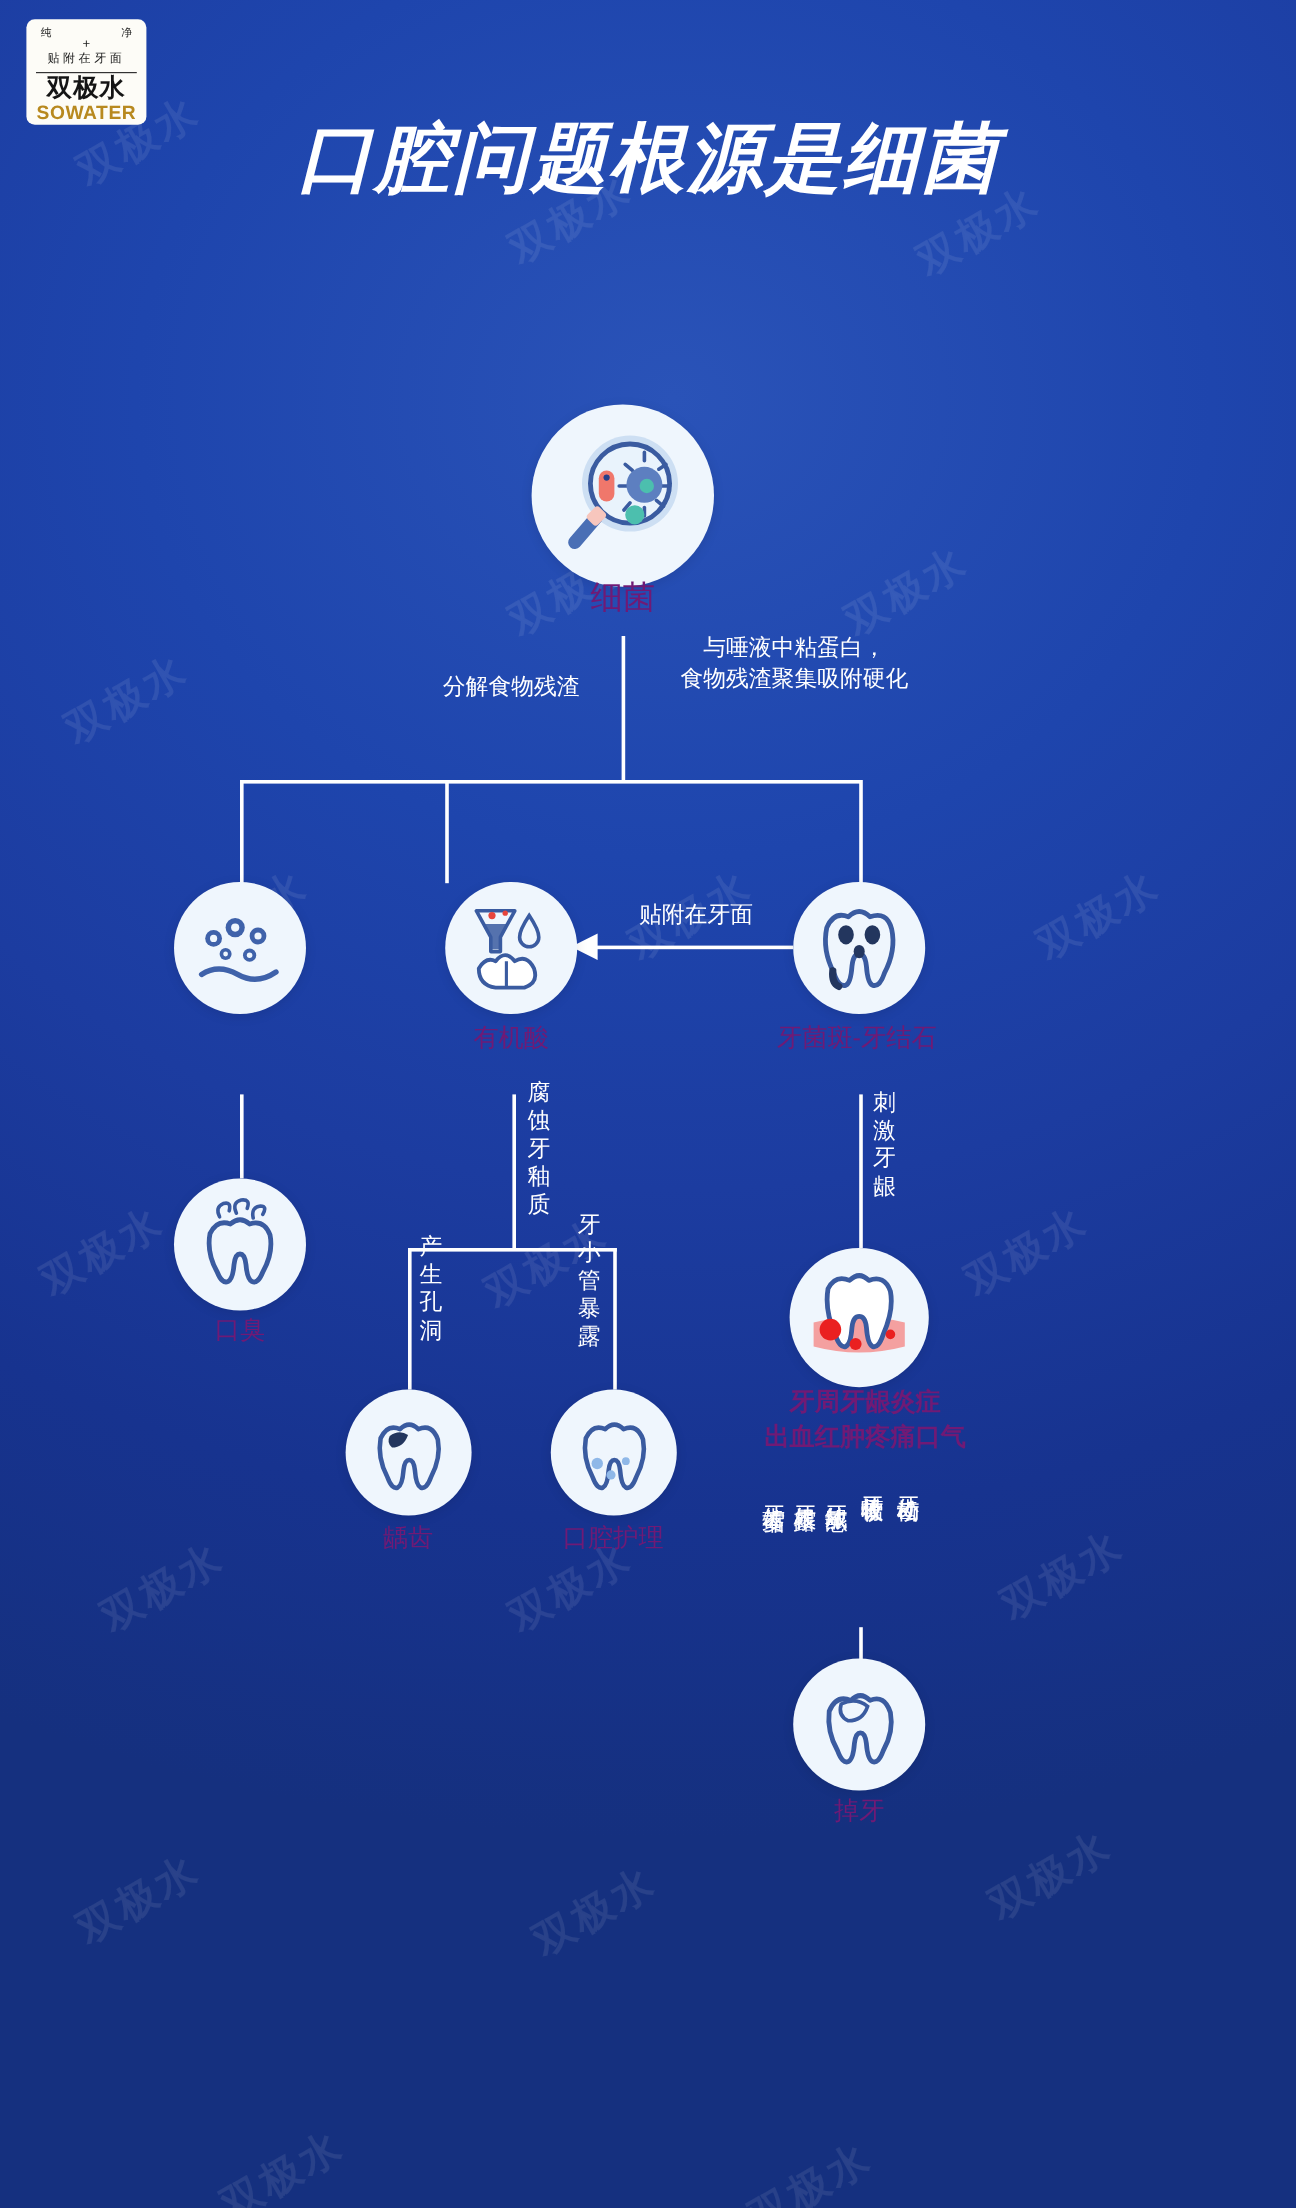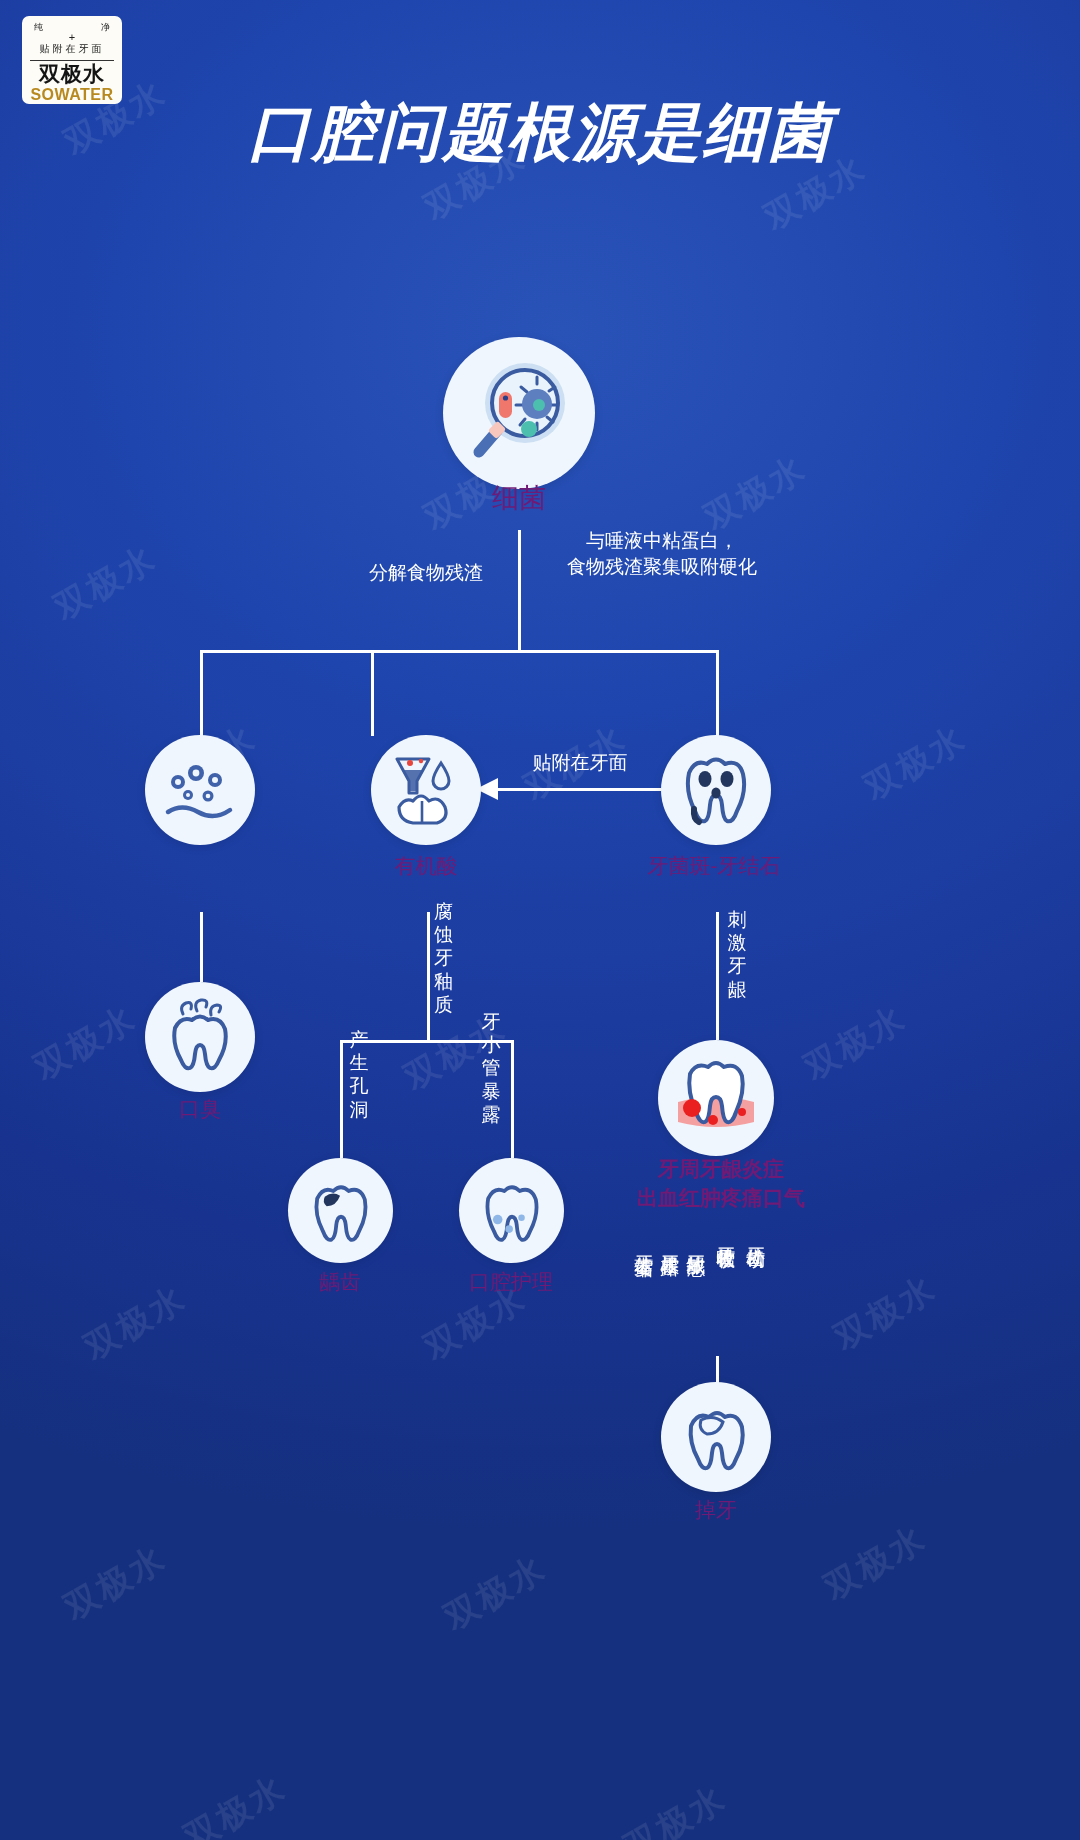--- a/index.html
+++ b/index.html
@@ -209,21 +209,21 @@
           <path d="M40 17 Q36 8 44 6 Q52 5 49 13"></path>
           <path d="M54 21 Q52 12 60 11 Q66 11 62 18"></path>
         </g>
         <path d="M18 34 Q24 22 35 26 Q43 19 51 26 Q63 22 68 35 Q71 50 62 66 Q58 76 53 74 Q49 72 48 60 Q47 51 43 51 Q39 51 38 60 Q37 72 33 74 Q28 76 24 66 Q15 50 18 34 Z" fill="none" stroke="#3a5ba0" stroke-width="4" stroke-linejoin="round"></path>
       </svg>
     </div>
   </div>
   <div class="nlabel" style="left:140px;top:1095px;width:120px;">口臭</div>
 
   <div class="conn v" style="left:427px;top:912px;height:128px;"></div>
-  <div class="elabel" style="left:434px;top:900px;width:30px;line-height:1.22;">腐蚀
+  <div class="elabel" style="left:434px;top:900px;width:30px;line-height:1.22;text-align:center;">腐蚀
 牙釉
 质</div>
 
   <div class="conn h" style="left:340px;top:1040px;width:174px;"></div>
   <div class="conn v" style="left:340px;top:1040px;height:118px;"></div>
   <div class="conn v" style="left:511px;top:1040px;height:118px;"></div>
 
   <div class="elabel" style="left:344px;top:1028px;width:30px;line-height:1.22;text-align:center;">产生
 孔洞</div>
   <div class="elabel" style="left:476px;top:1010px;width:30px;line-height:1.22;text-align:center;">牙小

